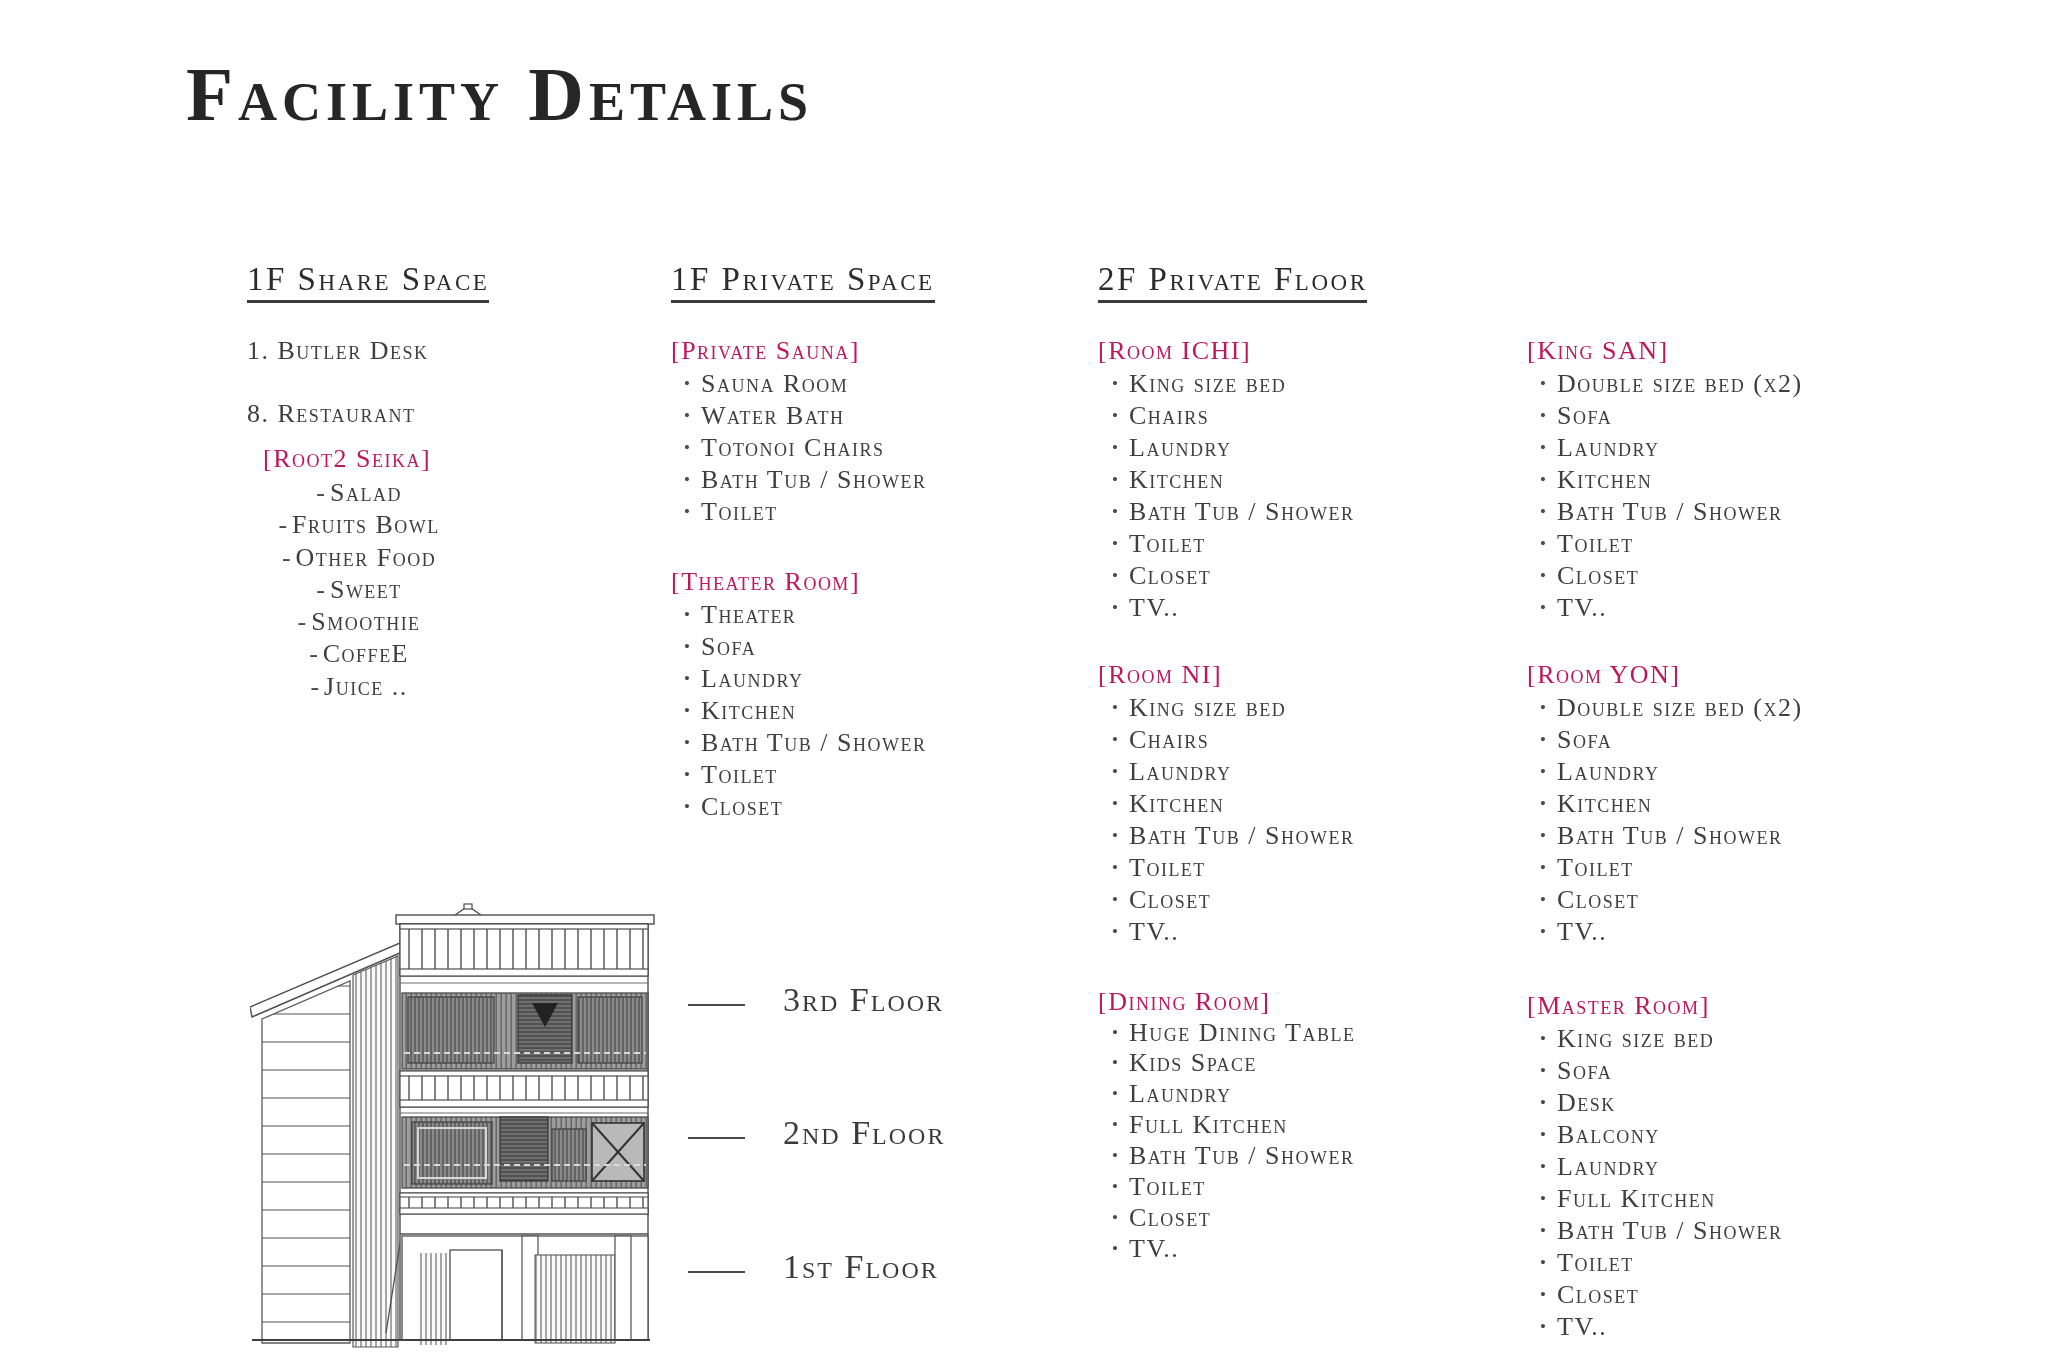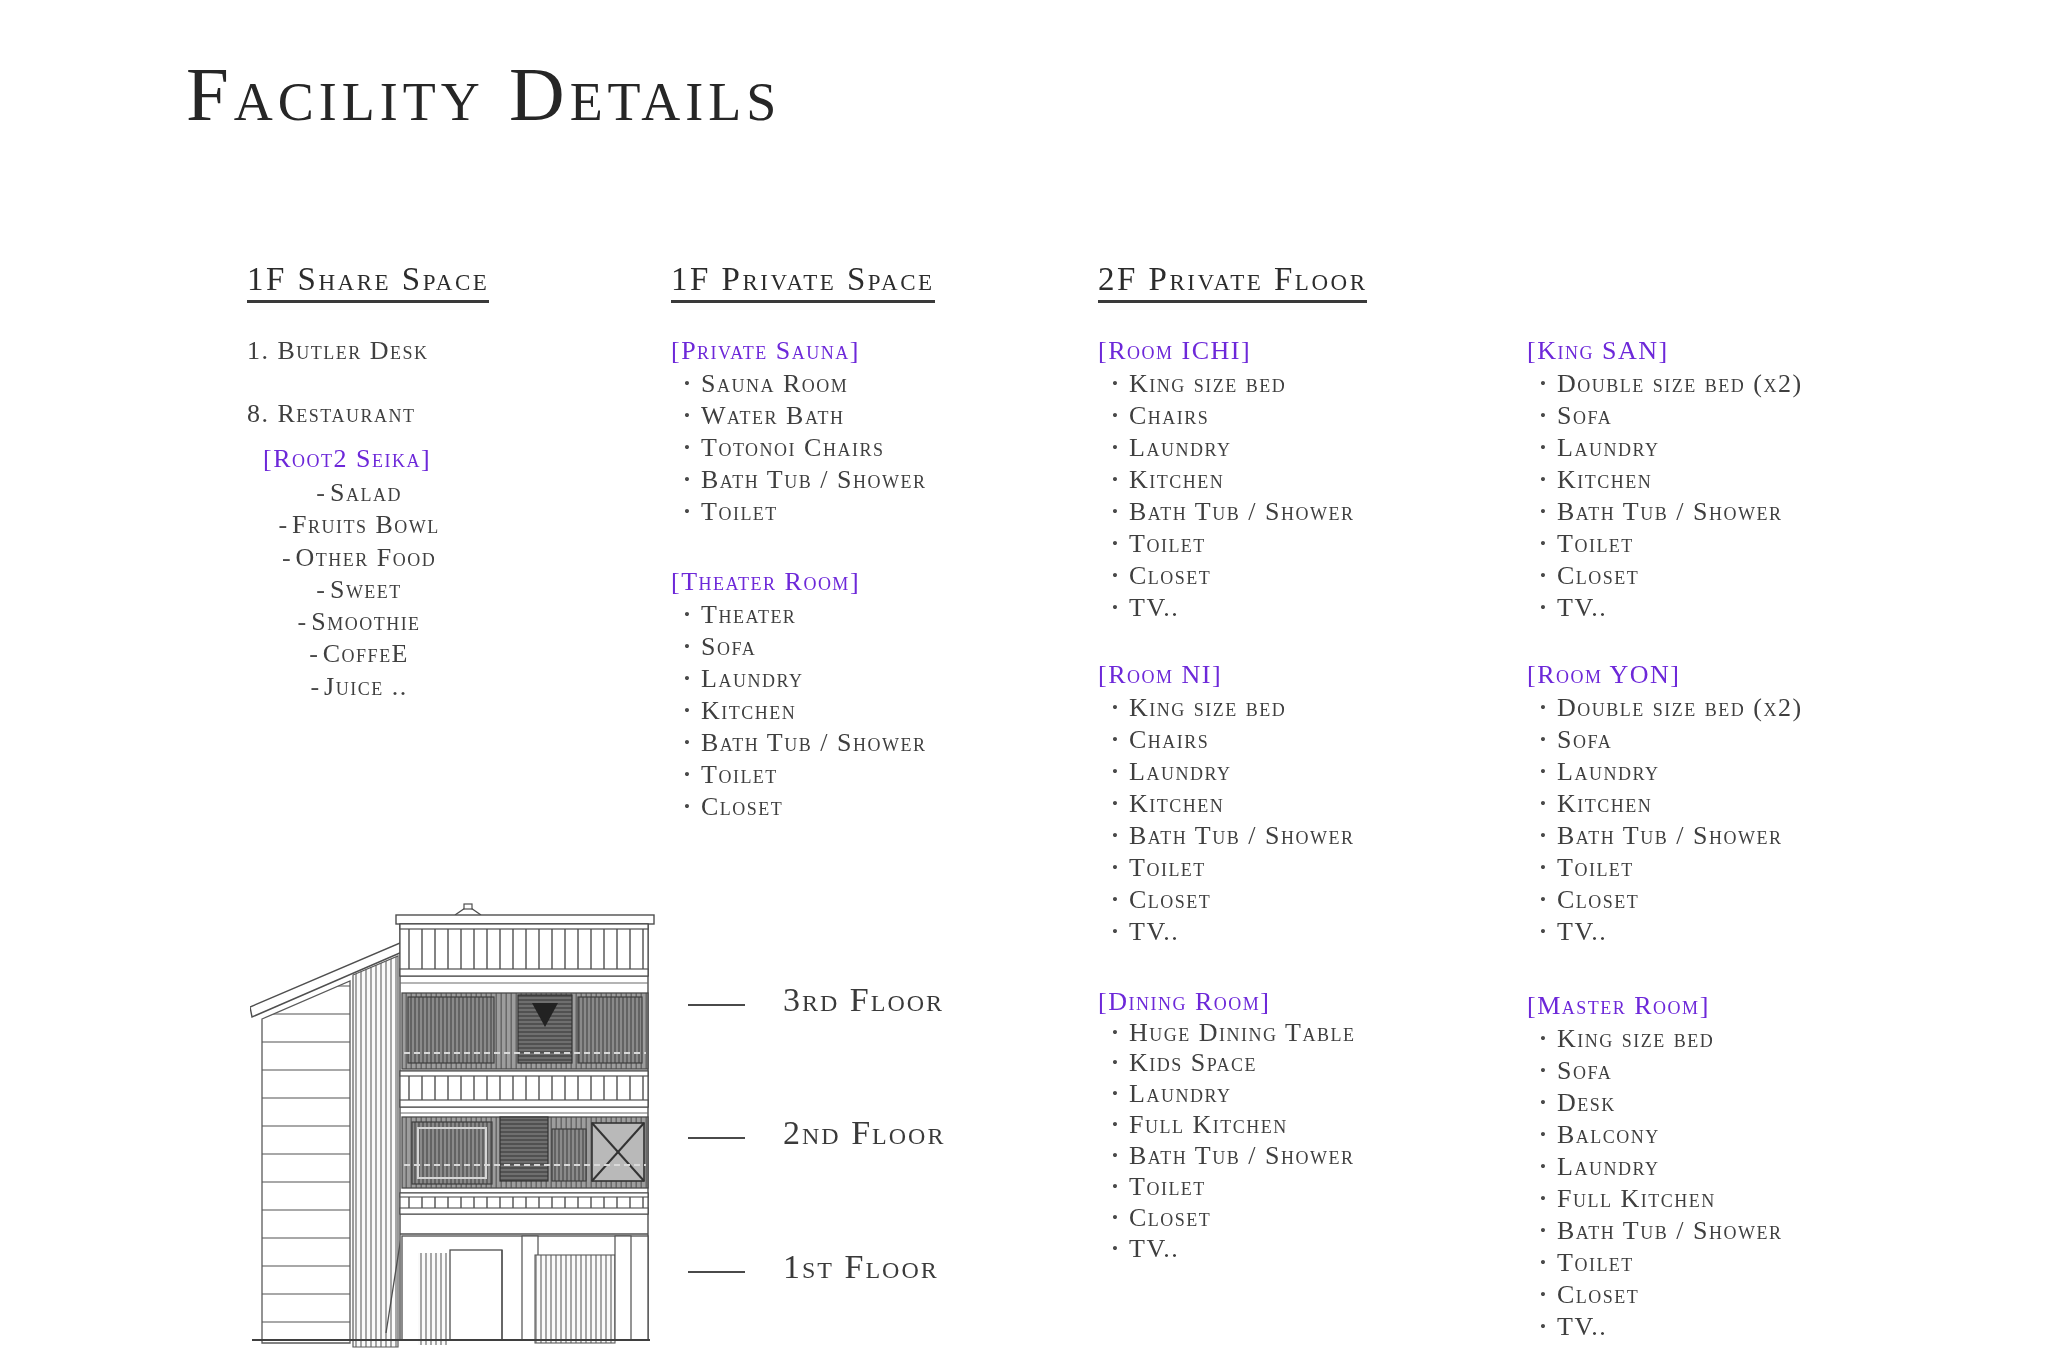--- a/index.html
+++ b/index.html
@@ -11,21 +11,21 @@
     font-family: "Liberation Serif", "DejaVu Serif", serif;
     color: #3f3f3f;
     overflow: hidden;
   }
   .title {
     position: absolute;
     left: 186px;
     top: 50px;
     margin: 0;
     font-size: 77px;
-    font-weight: 400;
+    font-weight: 700;
     font-variant: small-caps;
     letter-spacing: 5px;
     color: #262626;
     white-space: nowrap;
   }
   .col { position: absolute; top: 0; width: 480px; height: 994px; }
   .col-heading {
     position: absolute;
     top: 261px;
     left: 0;
@@ -38,21 +38,21 @@
     white-space: nowrap;
   }
   .num-line, .sec-header, .item {
     font-size: 26px;
     font-variant: small-caps;
     letter-spacing: 1.5px;
     white-space: nowrap;
     color: #3f3f3f;
   }
   .num-line { position: absolute; left: 0; }
-  .sec-header { position: absolute; color: #6d28d9; }
+  .sec-header { position: absolute; color: #be185d; }
   .items { position: absolute; }
   .marker { display: inline-block; width: 17px; }
   .marker.bullet { font-size: 17px; vertical-align: 3px; color: #4a4a4a; }
   .marker.dash { font-size: 26px; color: #4a4a4a; }
   .floor-line {
     position: absolute;
     left: 688px;
     width: 57px;
     border-top: 2px solid #4a4a4a;
     height: 0;

